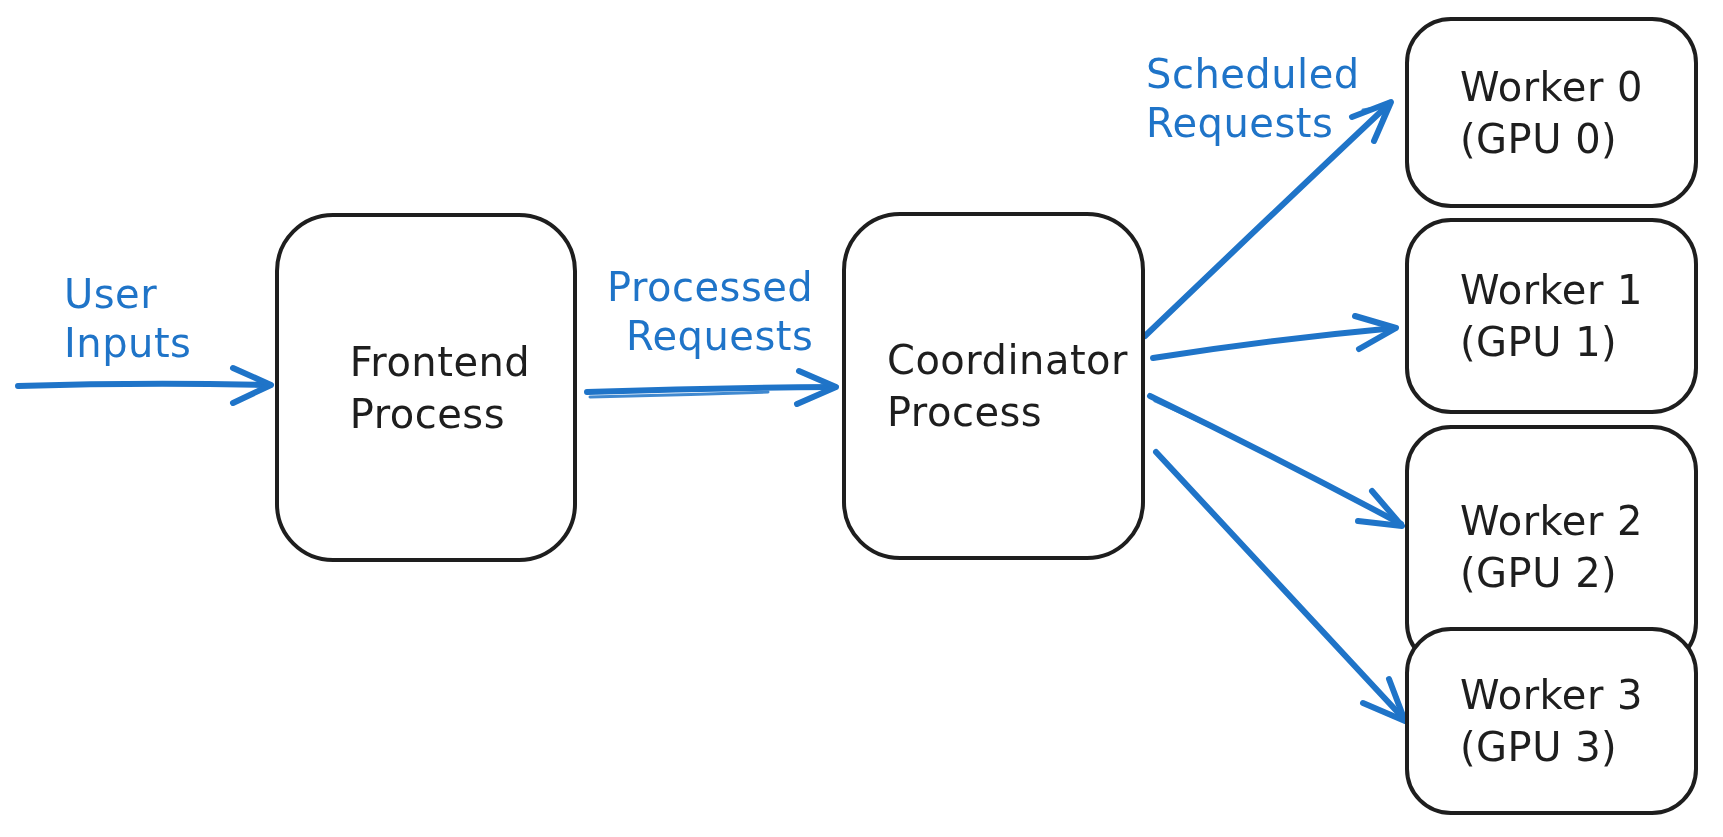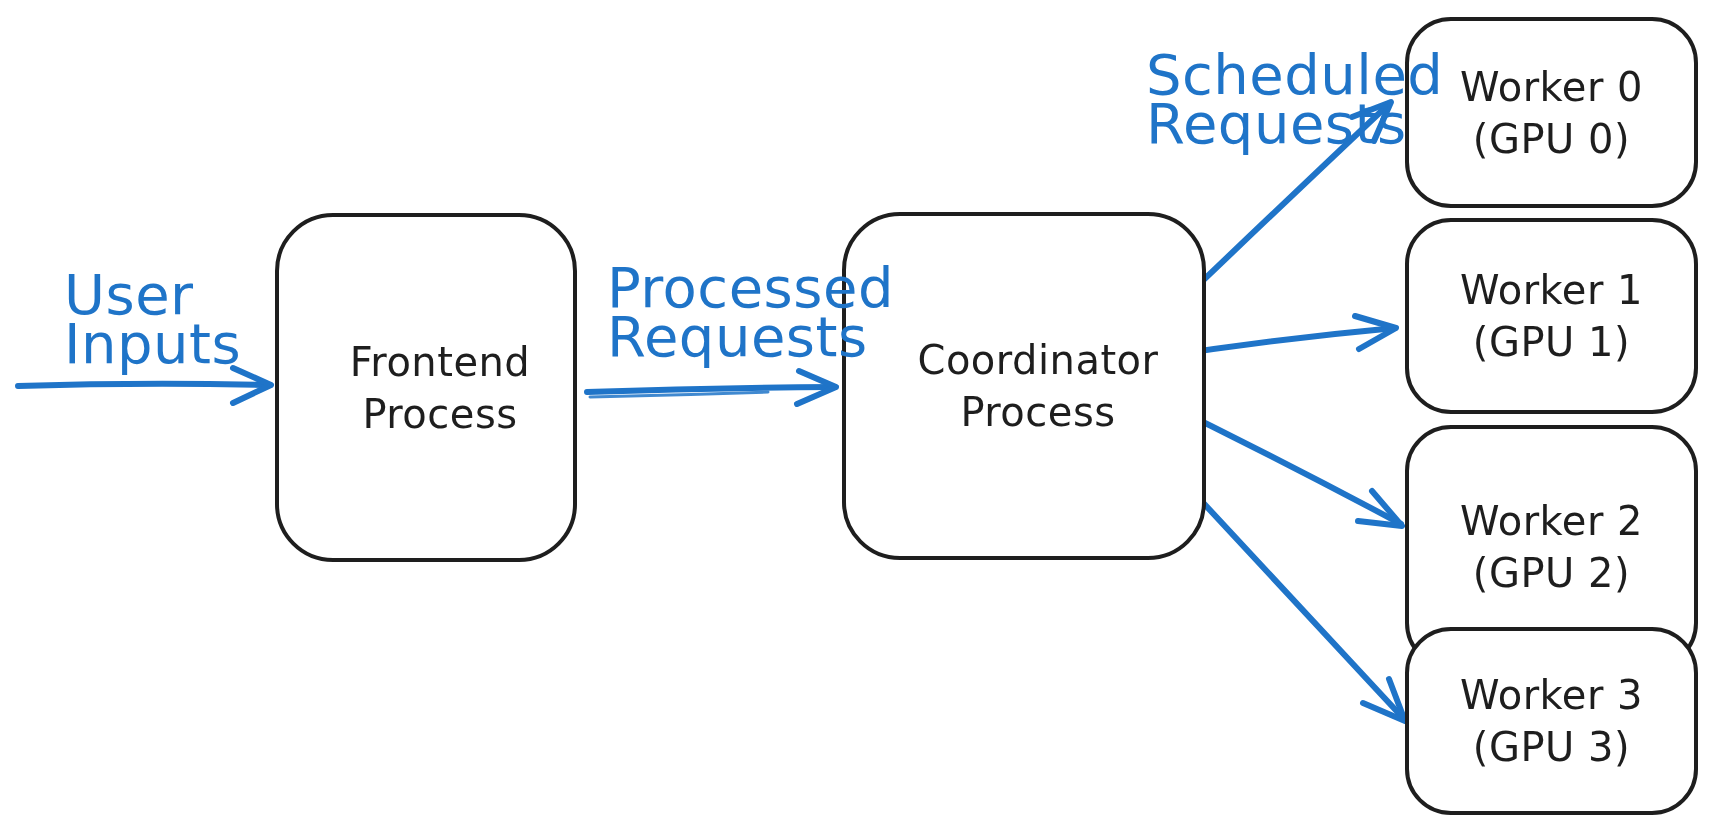--- a/index.html
+++ b/index.html
@@ -34,31 +34,31 @@
     position: absolute;
     border: 4.5px solid var(--stroke-dark);
     background: var(--background);
     display: flex;
     align-items: center;
     justify-content: center;
   }
   .process-box { border-radius: 58px; padding-left: 28px; }
   .worker-box  { border-radius: 46px; }
   .box-label {
-    text-align: center;
+    text-align: left;
     color: var(--stroke-dark);
     font-size: 40px;
     line-height: 52px;
     letter-spacing: 0.5px;
     white-space: nowrap;
   }
   .edge-label {
     position: absolute;
     color: var(--accent-blue);
-    font-size: 56px;
+    font-size: 40px;
     line-height: 49px;
     letter-spacing: 0.5px;
     white-space: nowrap;
   }
 </style>
 </head>
 <body>
 
 <div class="canvas">
 
@@ -98,21 +98,21 @@
     </g>
   </svg>
 
   <div class="box process-box" style="left:275px; top:213px; width:302px; height:349px;">
     <div class="box-label">
       <div>Frontend</div>
       <div>Process</div>
     </div>
   </div>
 
-  <div class="box process-box" style="left:842px; top:212px; width:364px; height:348px;">
+  <div class="box process-box" style="left:842px; top:212px; width:303px; height:348px;">
     <div class="box-label">
       <div>Coordinator</div>
       <div>Process</div>
     </div>
   </div>
 
   <div class="box worker-box" style="left:1405px; top:17px; width:293px; height:191px;">
     <div class="box-label">
       <div>Worker 0</div>
       <div>(GPU 0)</div>
@@ -138,21 +138,21 @@
       <div>Worker 3</div>
       <div>(GPU 3)</div>
     </div>
   </div>
 
   <div class="edge-label" style="left:64px; top:270px;">
     <div>User</div>
     <div>Inputs</div>
   </div>
 
-  <div class="edge-label" style="left:607px; top:263px;">
+  <div class="edge-label" style="left:607px; top:263px;text-align:right;">
     <div>Processed</div>
     <div>Requests</div>
   </div>
 
   <div class="edge-label" style="left:1146px; top:50px;">
     <div>Scheduled</div>
     <div>Requests</div>
   </div>
 
 </div>

